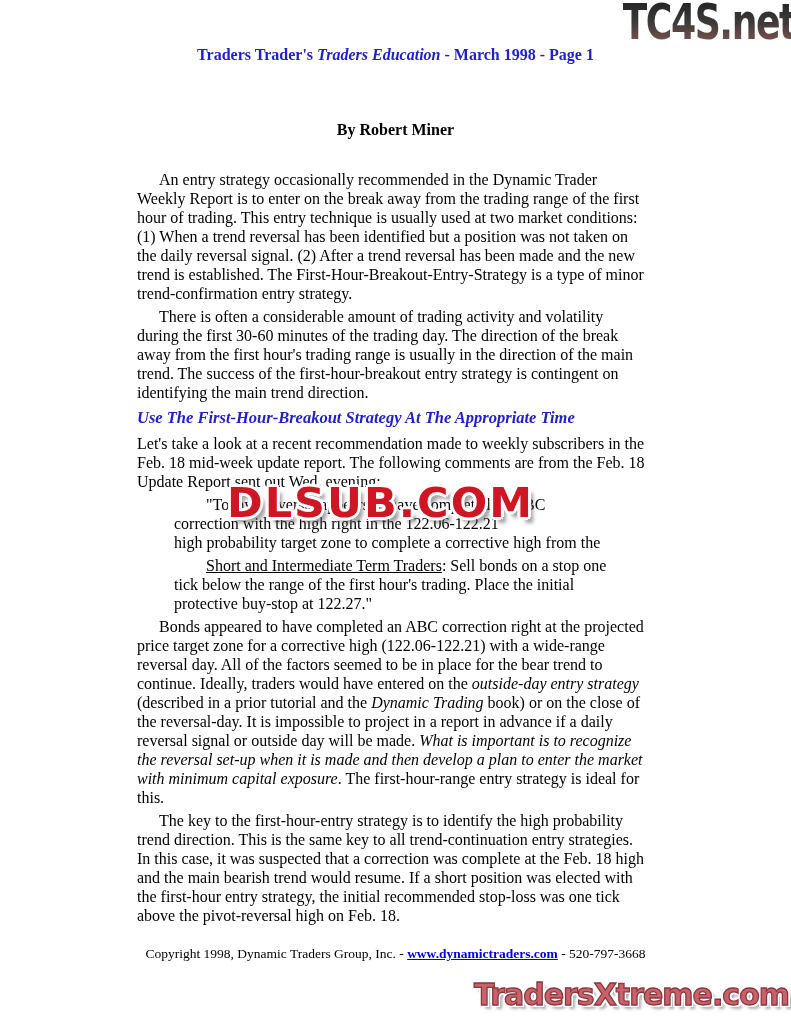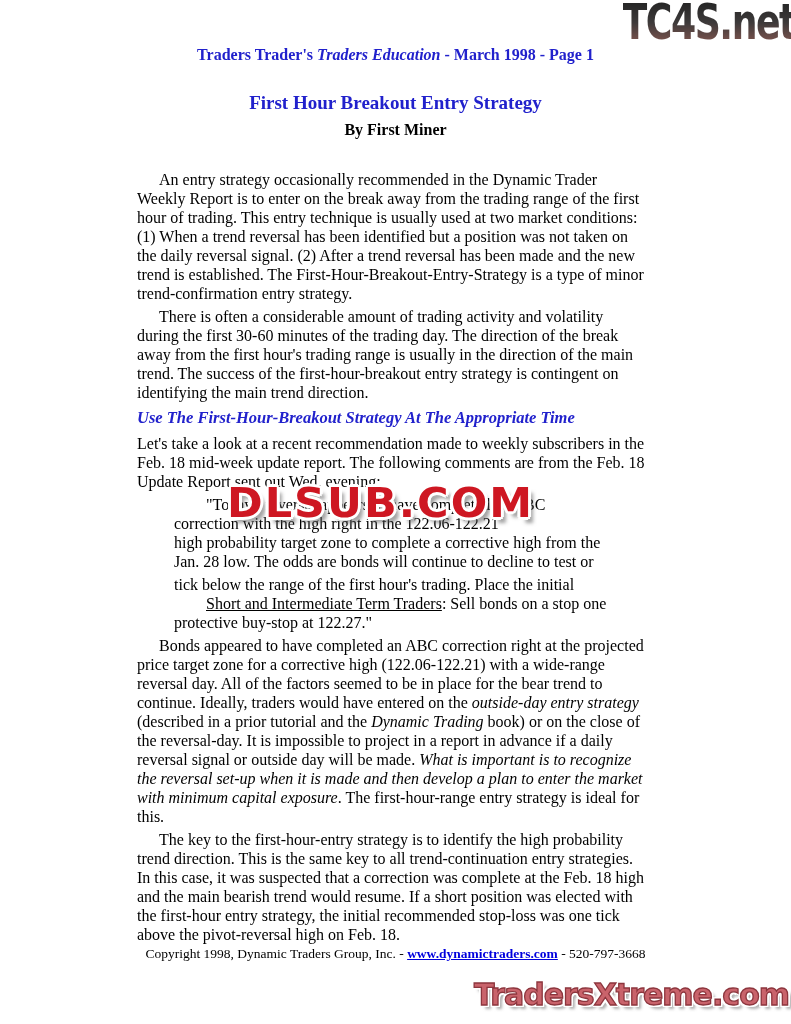--- a/index.html
+++ b/index.html
@@ -86,44 +86,42 @@
 </style>
 </head>
 <body>
 
 <div class="page">
 
   <div class="wm-tc4s">TC4S.net</div>
 
   <div class="header-line"><span>Traders Trader's </span><span class="it">Traders Education</span><span> - March 1998 - Page 1</span></div>
 
-  <div class="doc-title">First Hour Breakout Entry Strategy</div>
 
-  <div class="byline">By First Miner</div>
+  <div class="byline">By Robert Miner</div>
 
   <div class="main">
 
     <p class="para">An entry strategy occasionally recommended in the Dynamic Trader Weekly Report is to enter on the break away from the trading range of the first hour of trading. This entry technique is usually used at two market conditions:  (1) When a trend reversal has been identified but a position was not taken on the daily reversal signal. (2) After a trend reversal has been made and the new trend is established. The First-Hour-Breakout-Entry-Strategy is a type of minor trend-confirmation entry strategy.</p>
 
     <p class="para">There is often a considerable amount of trading activity and volatility during the first 30-60 minutes of the trading day. The direction of the break away from the first hour's trading range is usually in the direction of the main trend. The success of the first-hour-breakout entry strategy is contingent on identifying the main trend direction.</p>
 
     <p class="para section-heading">Use The First-Hour-Breakout Strategy At The Appropriate Time</p>
 
     <p class="para no-indent">Let's take a look at a recent recommendation made to weekly subscribers in the Feb. 18 mid-week update report. The following comments are from the Feb. 18 Update Report sent out Wed. evening:</p>
 
     <div class="quote">
       <div class="line first">"Today's reversal appears to have completed an ABC</div>
       <div class="line">correction with the high right in the 122.06-122.21</div>
       <div class="line">high probability target zone to complete a corrective high from the</div>
-      <div class="line">Jan. 28 low. The odds are bonds will continue to decline to test or</div>
     </div>
 
     <div class="quote">
+      <div class="line first"><span class="underline">Short and Intermediate Term Traders</span><span>: Sell bonds on a stop one</span></div>
       <div class="line">tick below the range of the first hour's trading. Place the initial</div>
-      <div class="line first"><span class="underline">Short and Intermediate Term Traders</span><span>: Sell bonds on a stop one</span></div>
       <div class="line">protective buy-stop at 122.27."</div>
     </div>
 
     <p class="para"><span>Bonds appeared to have completed an ABC correction right at the projected price target zone for a corrective high (122.06-122.21) with a wide-range reversal day. All of the factors seemed to be in place for the bear trend to continue. Ideally, traders would have entered on the </span><span class="it">outside-day entry strategy</span><span> (described in a prior tutorial and the </span><span class="it">Dynamic Trading</span><span> book) or on the close of the reversal-day. It is impossible to project in a report in advance if a daily reversal signal or outside day will be made. </span><span class="it">What is important is to recognize the reversal set-up when it is made and then develop a plan to enter the market with minimum capital exposure</span><span>. The first-hour-range entry strategy is ideal for this.</span></p>
 
     <p class="para">The key to the first-hour-entry strategy is to identify the high probability trend direction. This is the same key to all trend-continuation entry strategies. In this case, it was suspected that a correction was complete at the Feb. 18 high and the main bearish trend would resume. If a short position was elected with the first-hour entry strategy, the initial recommended stop-loss was one tick above the pivot-reversal high on Feb. 18.</p>
 
   </div>
 
   <div class="wm-dlsub">DLSUB.COM</div>

